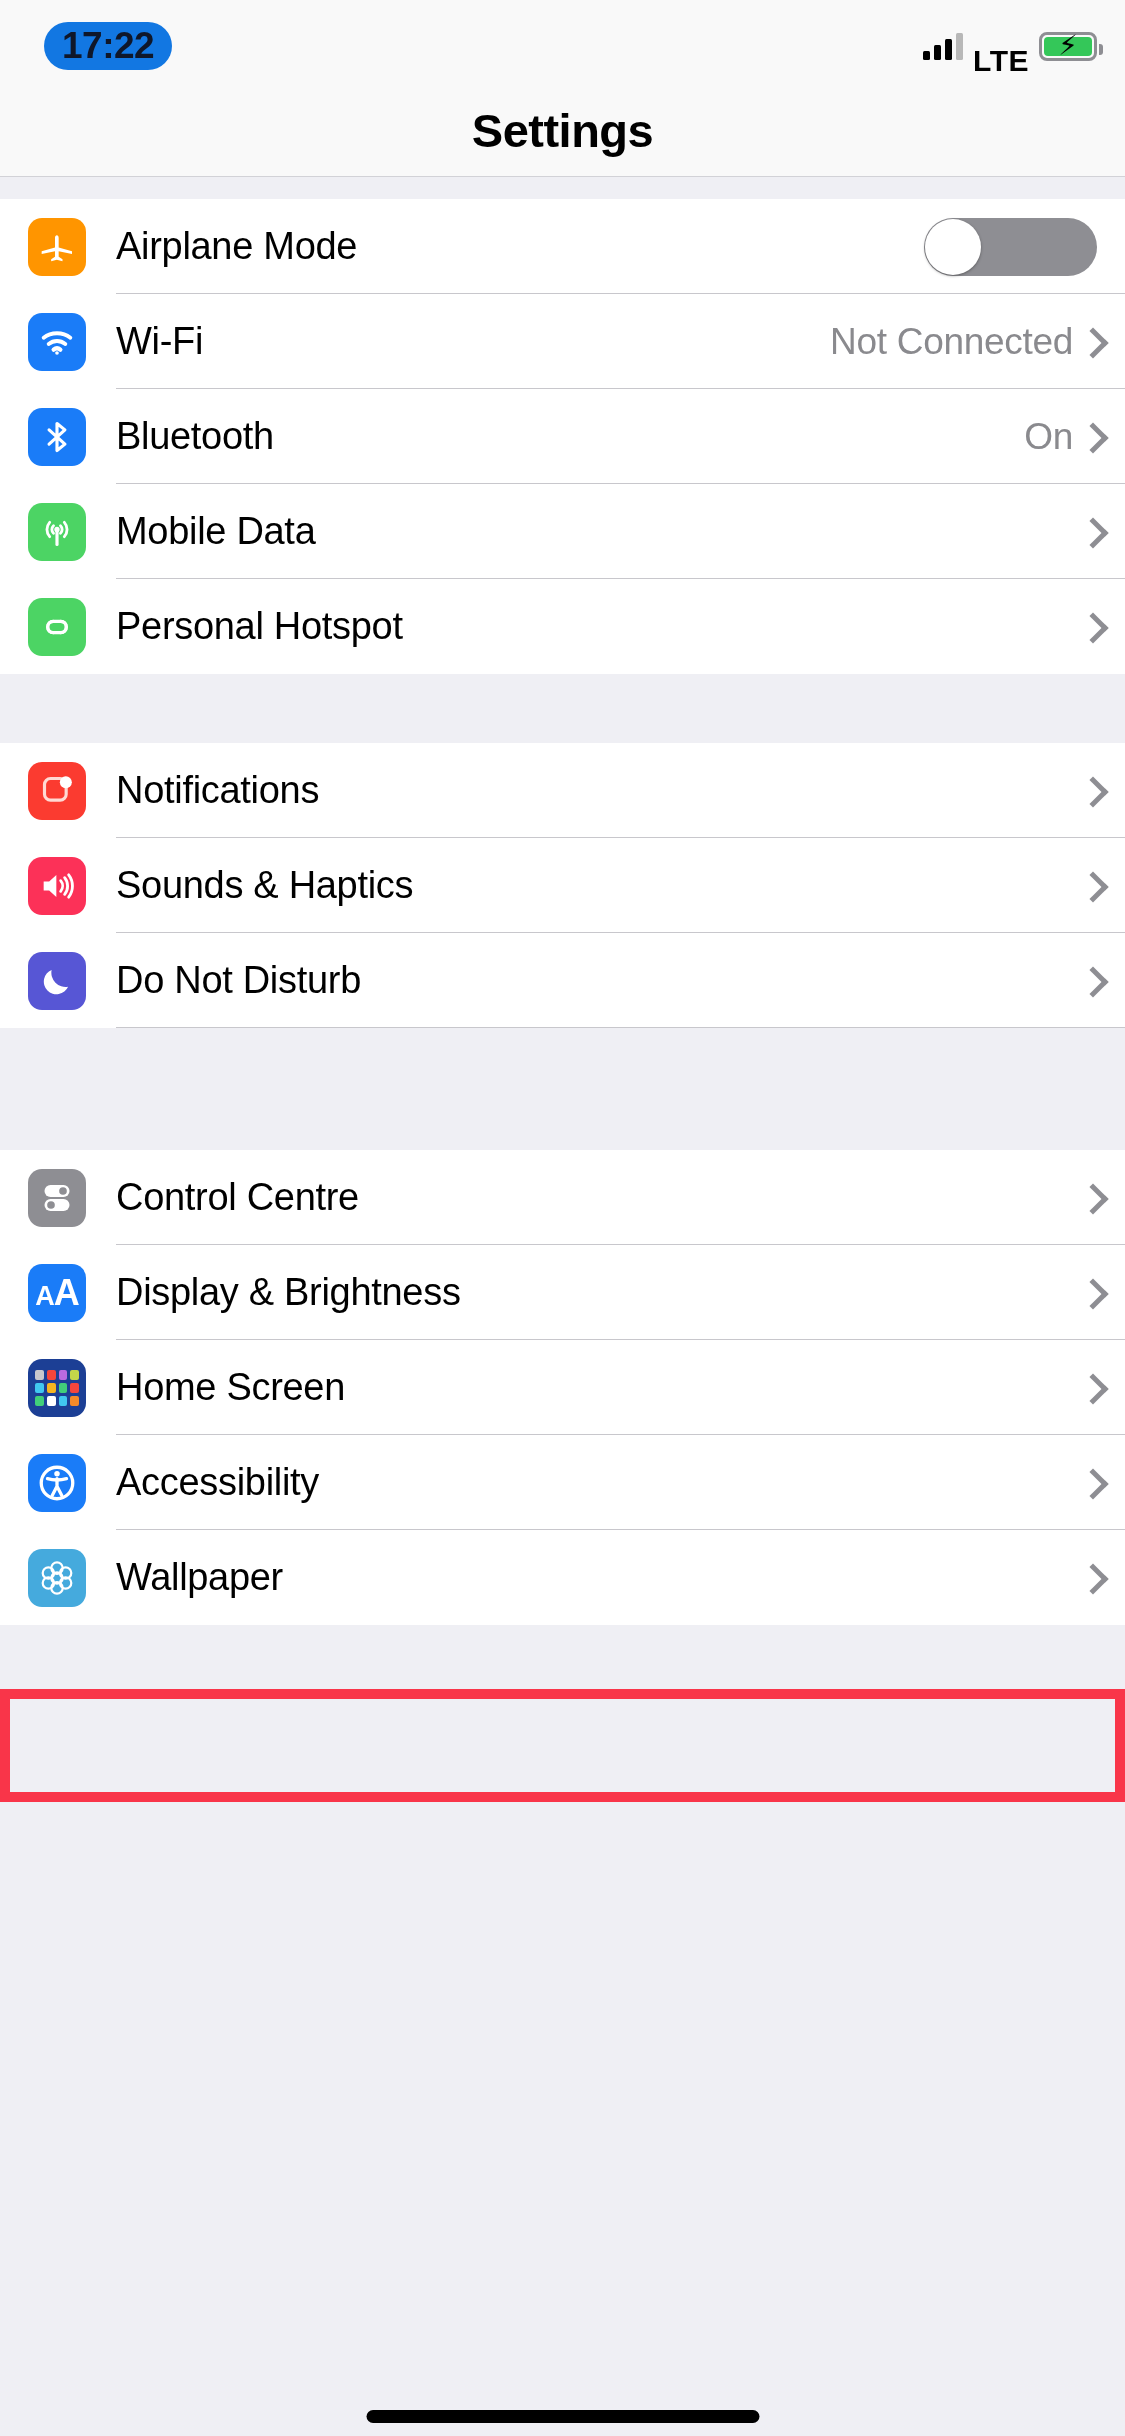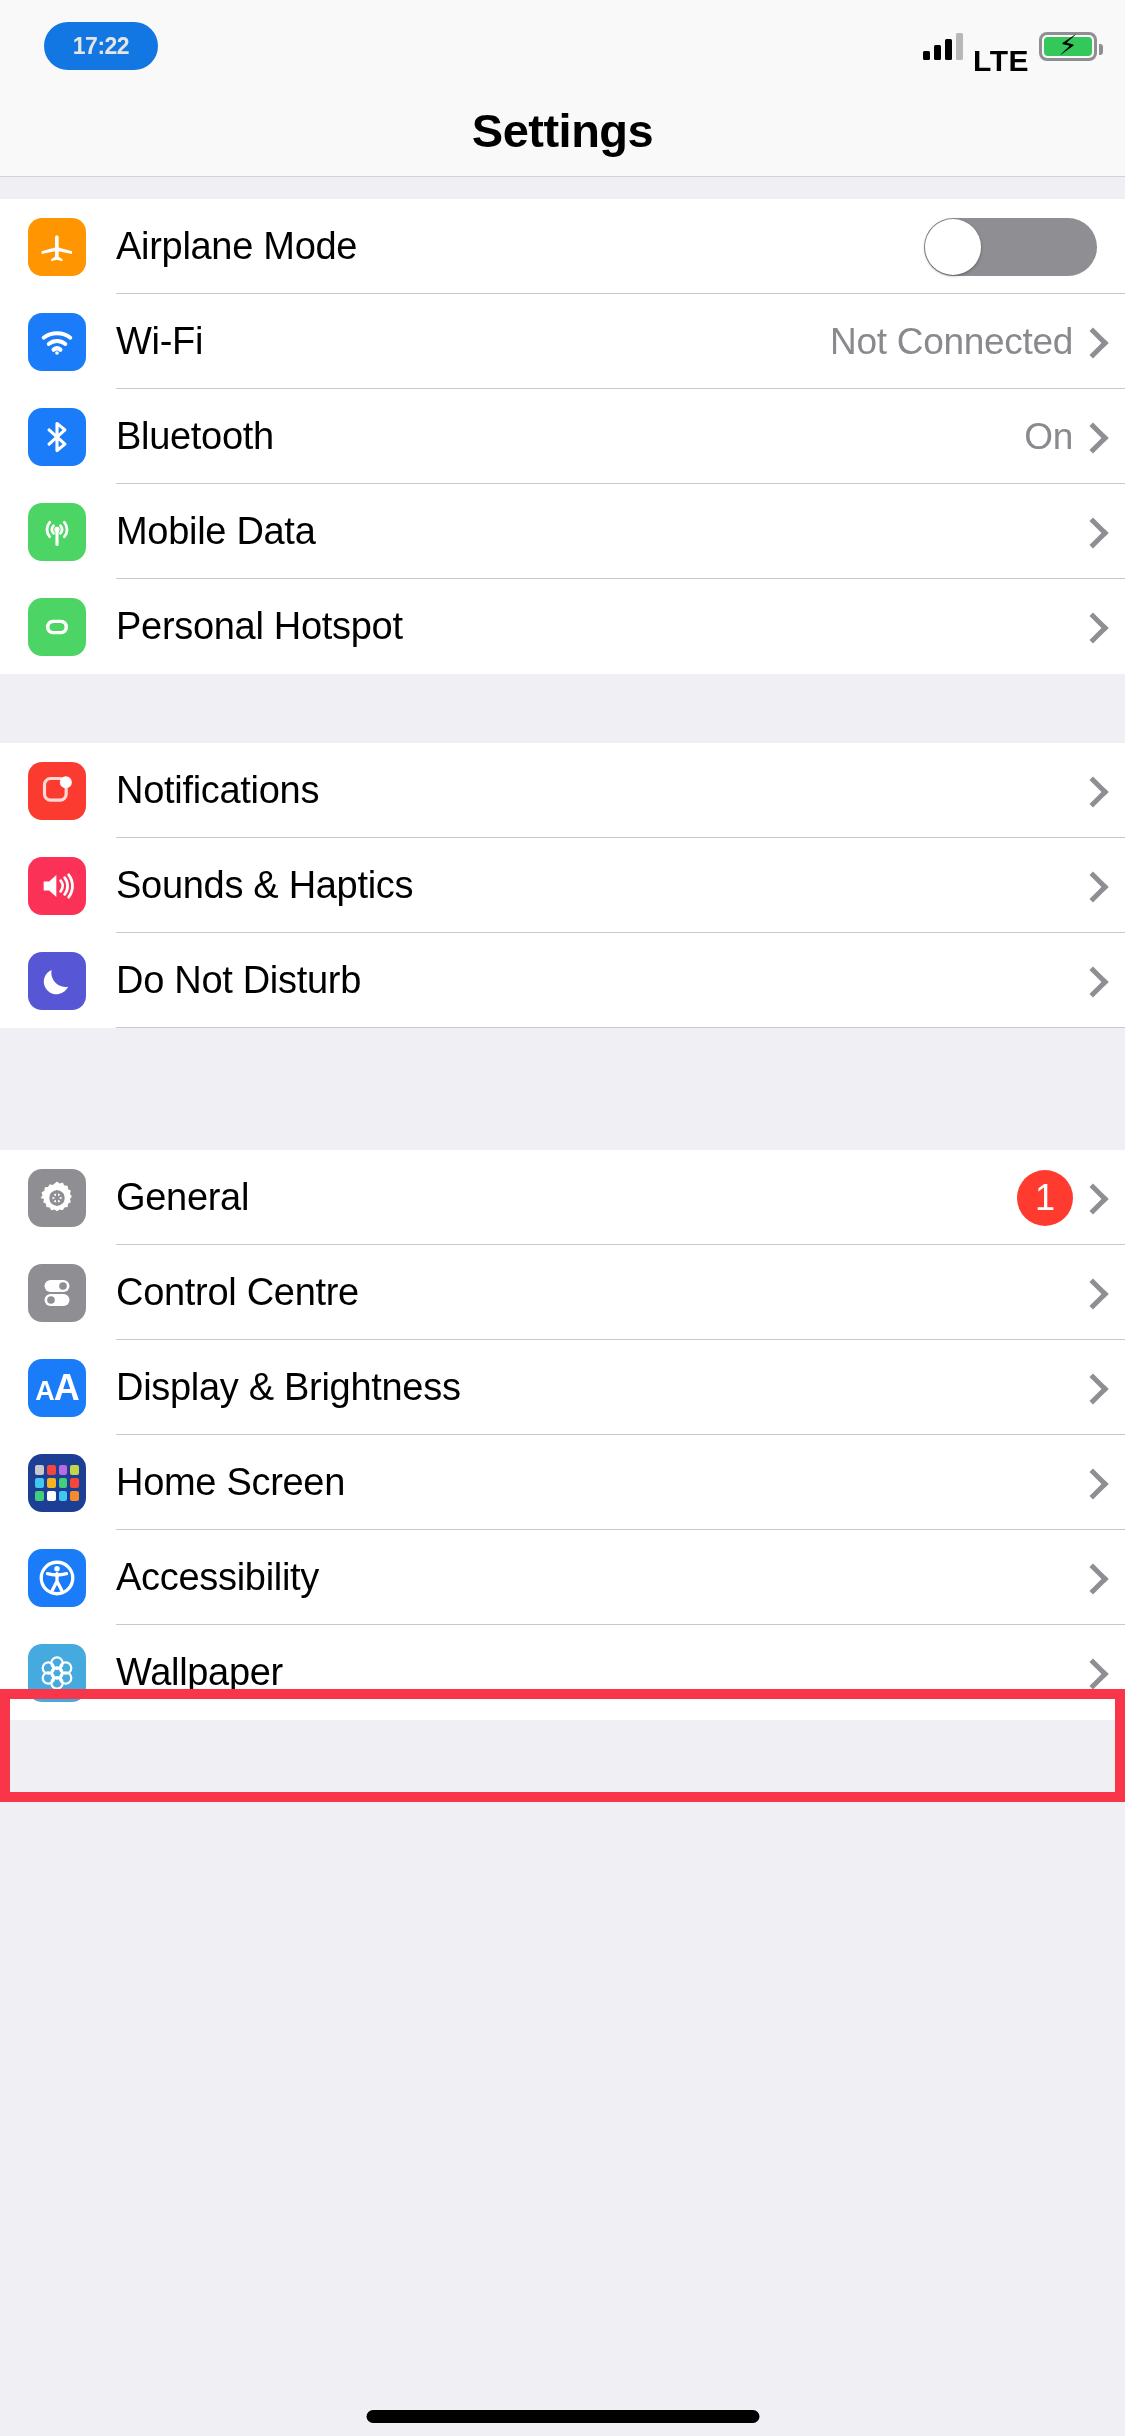--- a/index.html
+++ b/index.html
@@ -14,21 +14,21 @@
   #screen { position:relative; width:1125px; height:2436px; background:#ffffff; overflow:hidden; }
 
   
   .statusbar { position:absolute; top:0; left:0; width:1125px; height:84px; background:#f9f9f9; }
   .time-pill {
     position:absolute; left:44px; top:22px;
     height:48px; min-width:114px; padding:0 18px;
     background:#1277e2; border-radius:24px;
     display:flex; align-items:center; justify-content:center;
   }
-  .time-pill span { color:#e5e5e5; font-size:23px; font-weight:700; letter-spacing:-0.5px; }
+  .time-pill span { color:#0f172a; font-size:37px; font-weight:700; letter-spacing:-0.5px; }
   .status-right { position:absolute; right:28px; top:26px; display:flex; align-items:center; gap:10px; height:40px; }
   .bars { display:flex; align-items:flex-end; gap:4px; height:28px; }
   .bars i { display:block; width:7px; background:#000; border-radius:1.5px; }
   .bars i:nth-child(1){ height:9px; }
   .bars i:nth-child(2){ height:15px; }
   .bars i:nth-child(3){ height:21px; }
   .bars i:nth-child(4){ height:27px; background:#b8b8b8; }
   .lte { font-size:30px; font-weight:600; color:#000; letter-spacing:0.5px; line-height:1;margin-top:30px; }
   .batt { position:relative; width:58px; height:29px; border:3px solid #8e8e93; border-radius:8px; }
   .batt-fill { position:absolute; left:2px; top:2px; bottom:2px; width:calc(100% - 4px); background:#34c759; border-radius:4px; }
@@ -273,36 +273,20 @@
         <div class="sep"></div>
       </div>
 
 
     </div>
 
     <div class="gap" style="height:122px"></div>
 
     <div class="group">
 
-      <div class="row">
-        <div class="icon ic-general">
-          <svg width="42" height="42" viewBox="0 0 24 24" fill="#fff">
-            <path d="M12 2.6l1.5 1.1 1.8-.5.9 1.6 1.9.2.2 1.9 1.6.9-.5 1.8 1.1 1.5-1.1 1.5.5 1.8-1.6.9-.2 1.9-1.9.2-.9 1.6-1.8-.5-1.5 1.1-1.5-1.1-1.8.5-.9-1.6-1.9-.2-.2-1.9-1.6-.9.5-1.8L2.6 12l1.1-1.5-.5-1.8 1.6-.9.2-1.9 1.9-.2.9-1.6 1.8.5z"></path>
-            <circle cx="12" cy="12" r="4.4" fill="#8e8e93"></circle>
-            <circle cx="12" cy="12" r="2.6" fill="#fff"></circle>
-            <path d="M12 7.6v8.8M8.2 9.8l7.6 4.4M8.2 14.2l7.6-4.4" stroke="#8e8e93" stroke-width="1.1"></path>
-          </svg>
-        </div>
-        <div class="label">General</div>
-        <div class="right">
-          <span class="badge">1</span>
-          <span class="chev"></span>
-        </div>
-        <div class="sep"></div>
-      </div>
 
       <div class="row">
         <div class="icon ic-control">
           <svg width="40" height="40" viewBox="0 0 24 24" fill="none">
             <rect x="4.5" y="4.2" width="15" height="7.2" rx="3.6" fill="#fff"></rect>
             <circle cx="15.6" cy="7.8" r="2.3" fill="#8e8e93"></circle>
             <rect x="4.5" y="12.6" width="15" height="7.2" rx="3.6" fill="#fff"></rect>
             <circle cx="8.4" cy="16.2" r="2.3" fill="#8e8e93"></circle>
           </svg>
         </div>

